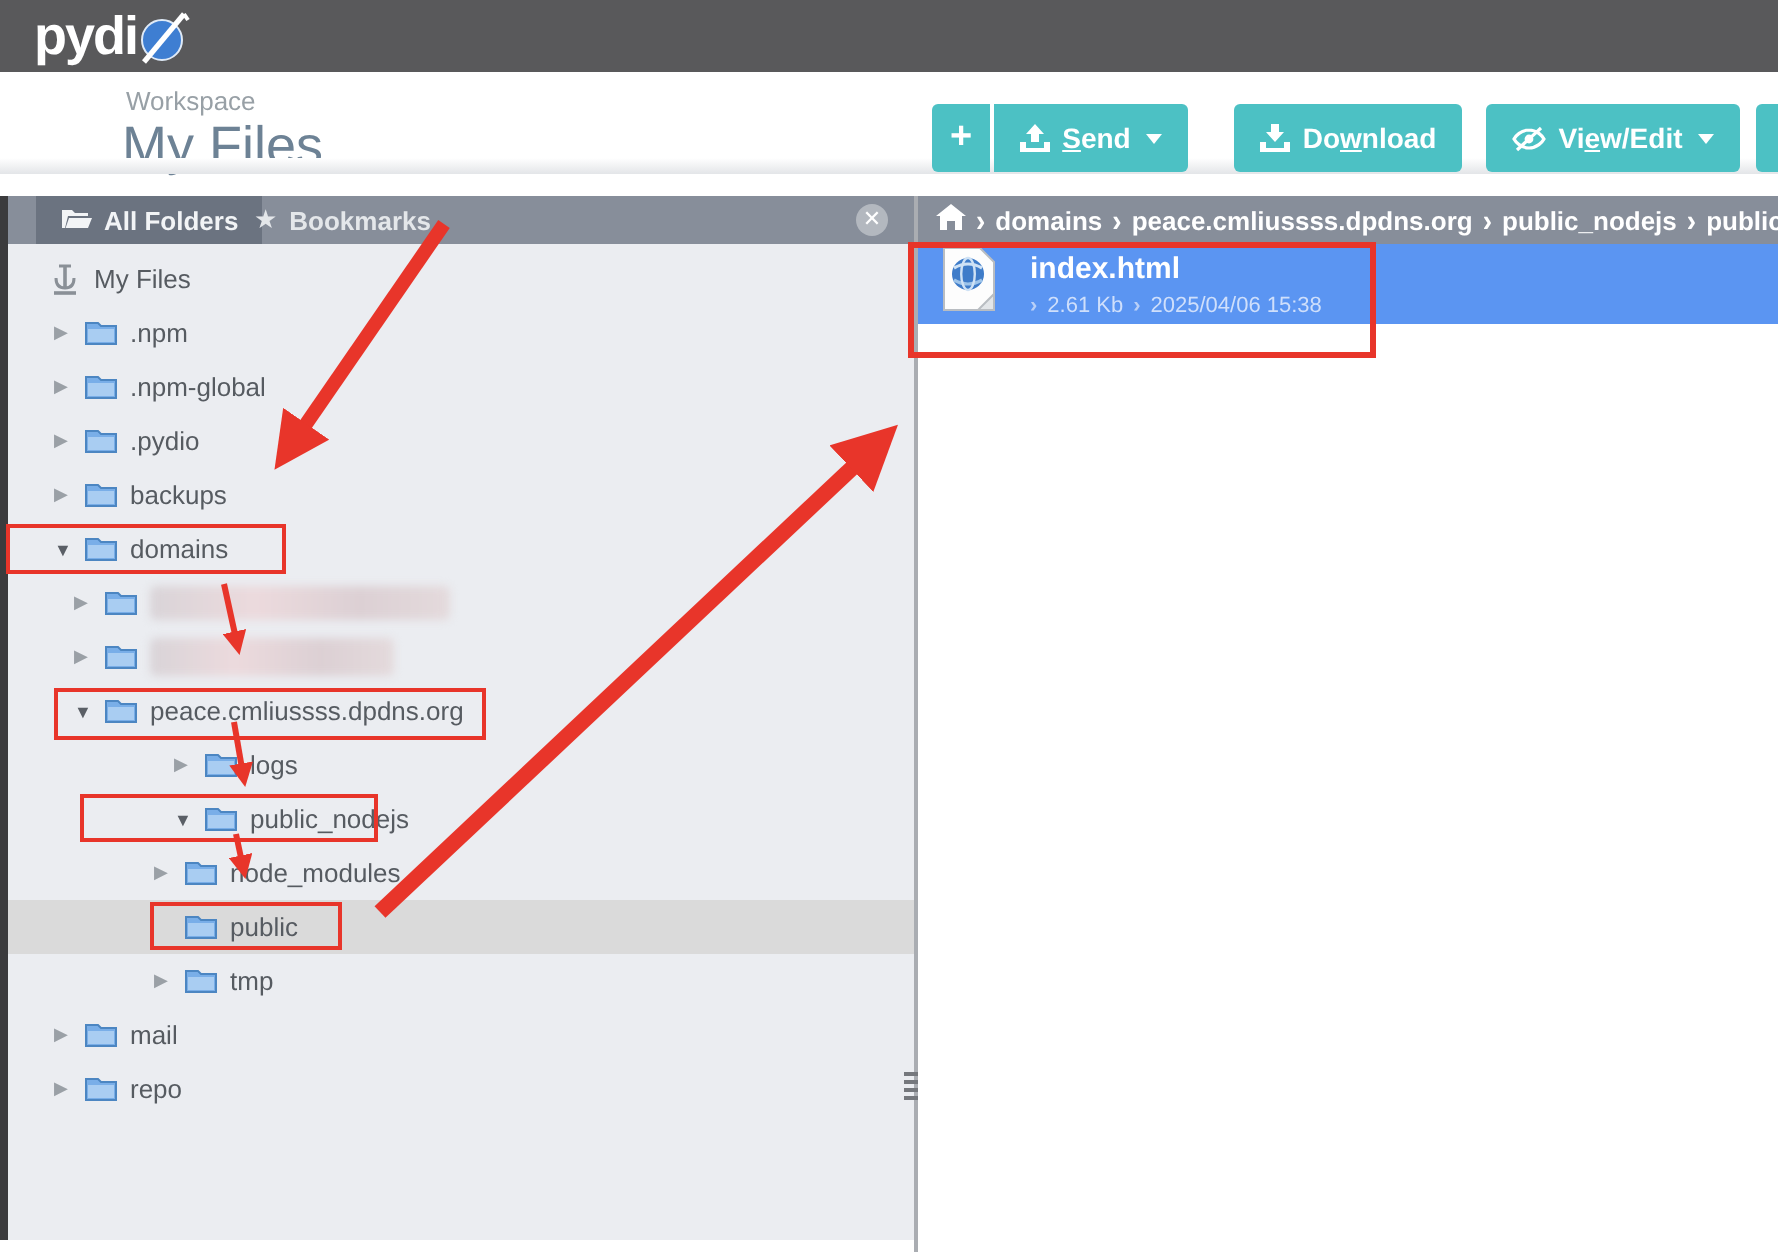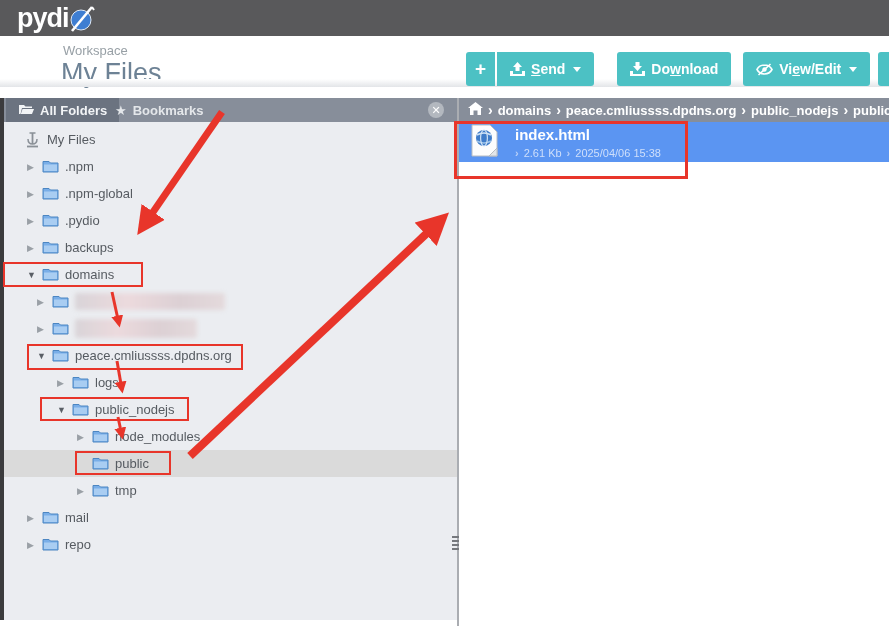--- a/index.html
+++ b/index.html
@@ -29,21 +29,21 @@
   .grp-left { border-radius:3px 0 0 3px; padding:0 9px; font-size:19px; }
   .grp-right { border-radius:0 3px 3px 0; margin-left:2px;justify-content:center; }
   .sp { width:23px; } .sp2 { width:12px; } .sp3 { width:8px; }
   .caret { width:0; height:0; border-left:4px solid transparent; border-right:4px solid transparent;
     border-top:5px solid #fff; margin-left:2px; }
   .bicon { display:inline-flex; }
 
   
   .tabbar { position:absolute; left:0; top:98px; width:457px; height:24px; background:#878e9a; }
   .tab { position:absolute; top:0; height:24px; display:flex; align-items:center; gap:6px;
-    padding:0 12px; color:#f2f4f6; font-size:13px; font-weight:bold; cursor:pointer; }
+    padding:0 12px; color:#f2f4f6; font-size:13px; font-weight:bold; cursor:pointer;margin-left:12px; }
   .tab.active { background:#6b7380; }
   .tab-all { left:6px; } .tab-bm { left:103px; color:#e4e7ea; }
   .tab-close { position:absolute; right:13px; top:4px; width:16px; height:16px; border-radius:50%;
     background:#b3b8bf; color:#fff; font-size:11px; font-weight:bold; line-height:16px;
     text-align:center; cursor:pointer; }
 
   .breadcrumb { position:absolute; left:459px; top:98px; width:430px; height:24px; background:#878e9a;
     display:flex; align-items:center; gap:5px; padding-left:9px; color:#fff; font-size:13px;
     font-weight:bold; }
   .bc-sep { font-size:14px; font-weight:bold; color:#fff; transform:scaleY(1.1); }
@@ -54,21 +54,21 @@
   .sidebar::after { content:""; position:absolute; left:0; bottom:0; width:100%; height:6px; background:#fff; }
   .edge-strip { position:absolute; left:0; top:98px; width:4px; height:522px; background:#3b3b3d; z-index:2; }
   .v-divider { position:absolute; left:457px; top:98px; width:2px; height:528px; background:#aaadb2; }
   .grip { position:absolute; left:452px; top:536px; width:8px; z-index:3; cursor:col-resize; }
   .grip i { display:block; width:7px; height:2px; background:#75787d; margin-bottom:2px; }
 
   .tree { position:absolute; left:4px; top:126px; width:453px; }
   .trow { height:27px; display:flex; align-items:center; font-size:13px; color:#565b61; cursor:pointer; }
   .trow.sel { background:#dadada; }
   .lvl0 { padding-left:22px; } .lvl1 { padding-left:23px; } .lvl2 { padding-left:33px; }
-  .lvl3 { padding-left:53px; } .lvl4 { padding-left:73px; }
+  .lvl3 { padding-left:83px; } .lvl4 { padding-left:73px; }
   .tw { width:15px; display:inline-block; font-size:9px; color:#9aa0a6; flex:none; }
   .tw.exp { color:#5a5f66; }
   .tw.col::before { content:"\25B6"; }
   .tw.exp::before { content:"\25BC"; }
   .ficon { flex:none; margin-right:6px; display:inline-flex; }
   .wicon { flex:none; margin-right:8px; display:inline-flex; }
   .tlabel { white-space:nowrap; }
   .blob { height:17px; border-radius:3px; filter:blur(2px);
     background:linear-gradient(90deg,#d9d4d8,#ecdadd 35%,#dcd0d4 70%,#e4dadc); }
   .blob.b1 { width:150px; } .blob.b2 { width:122px; height:19px; }

